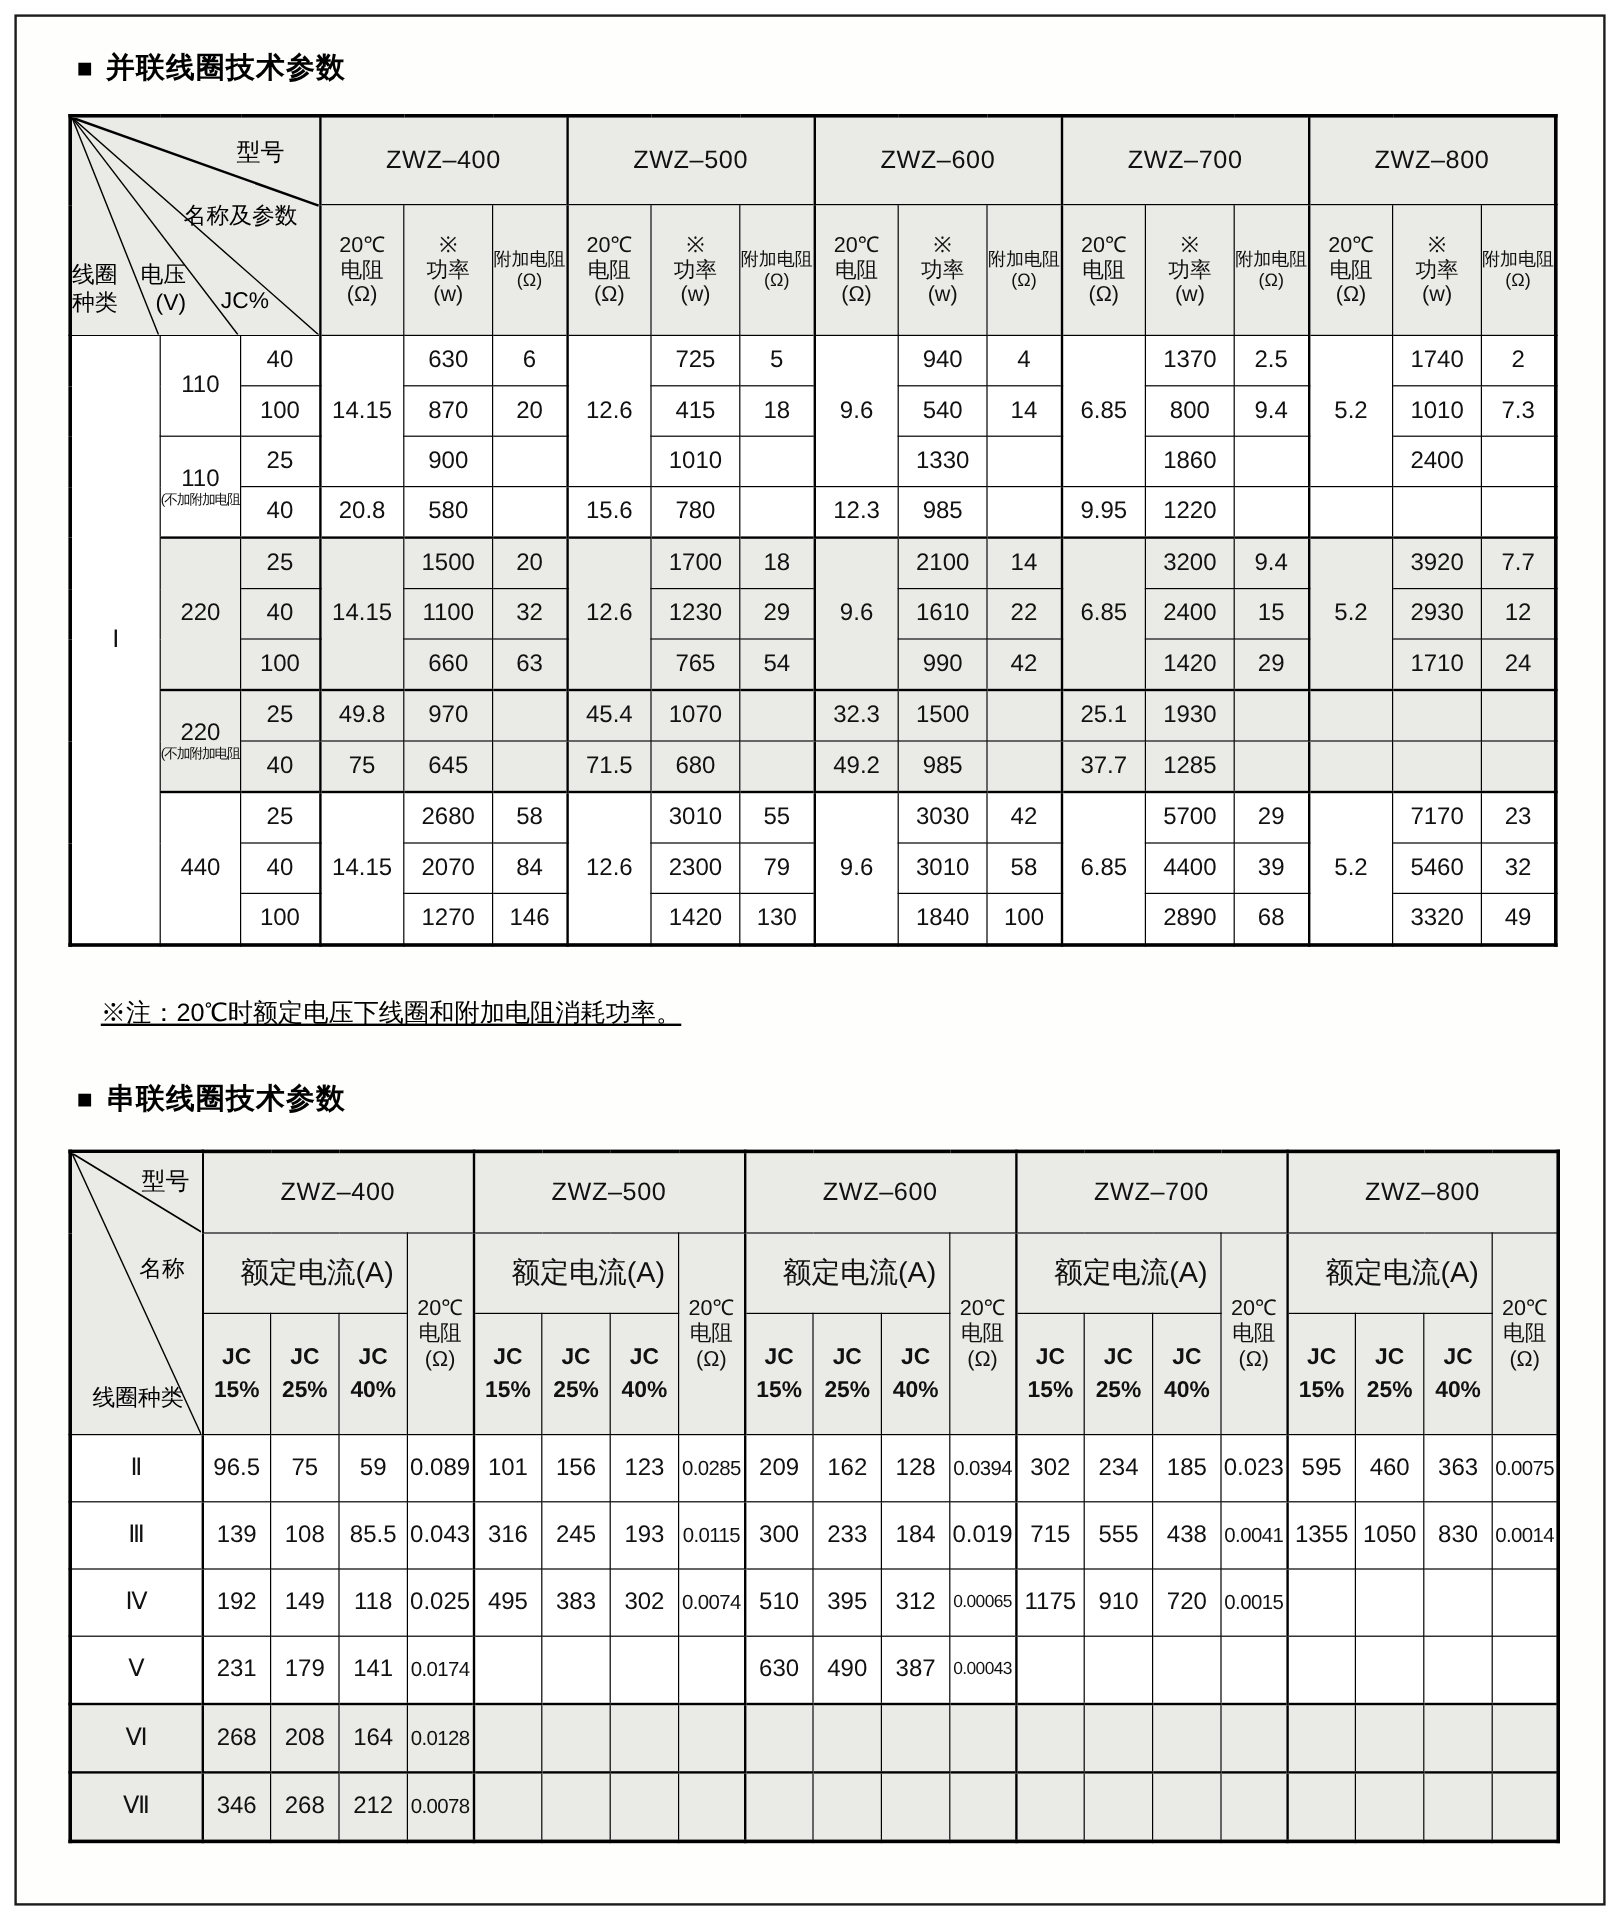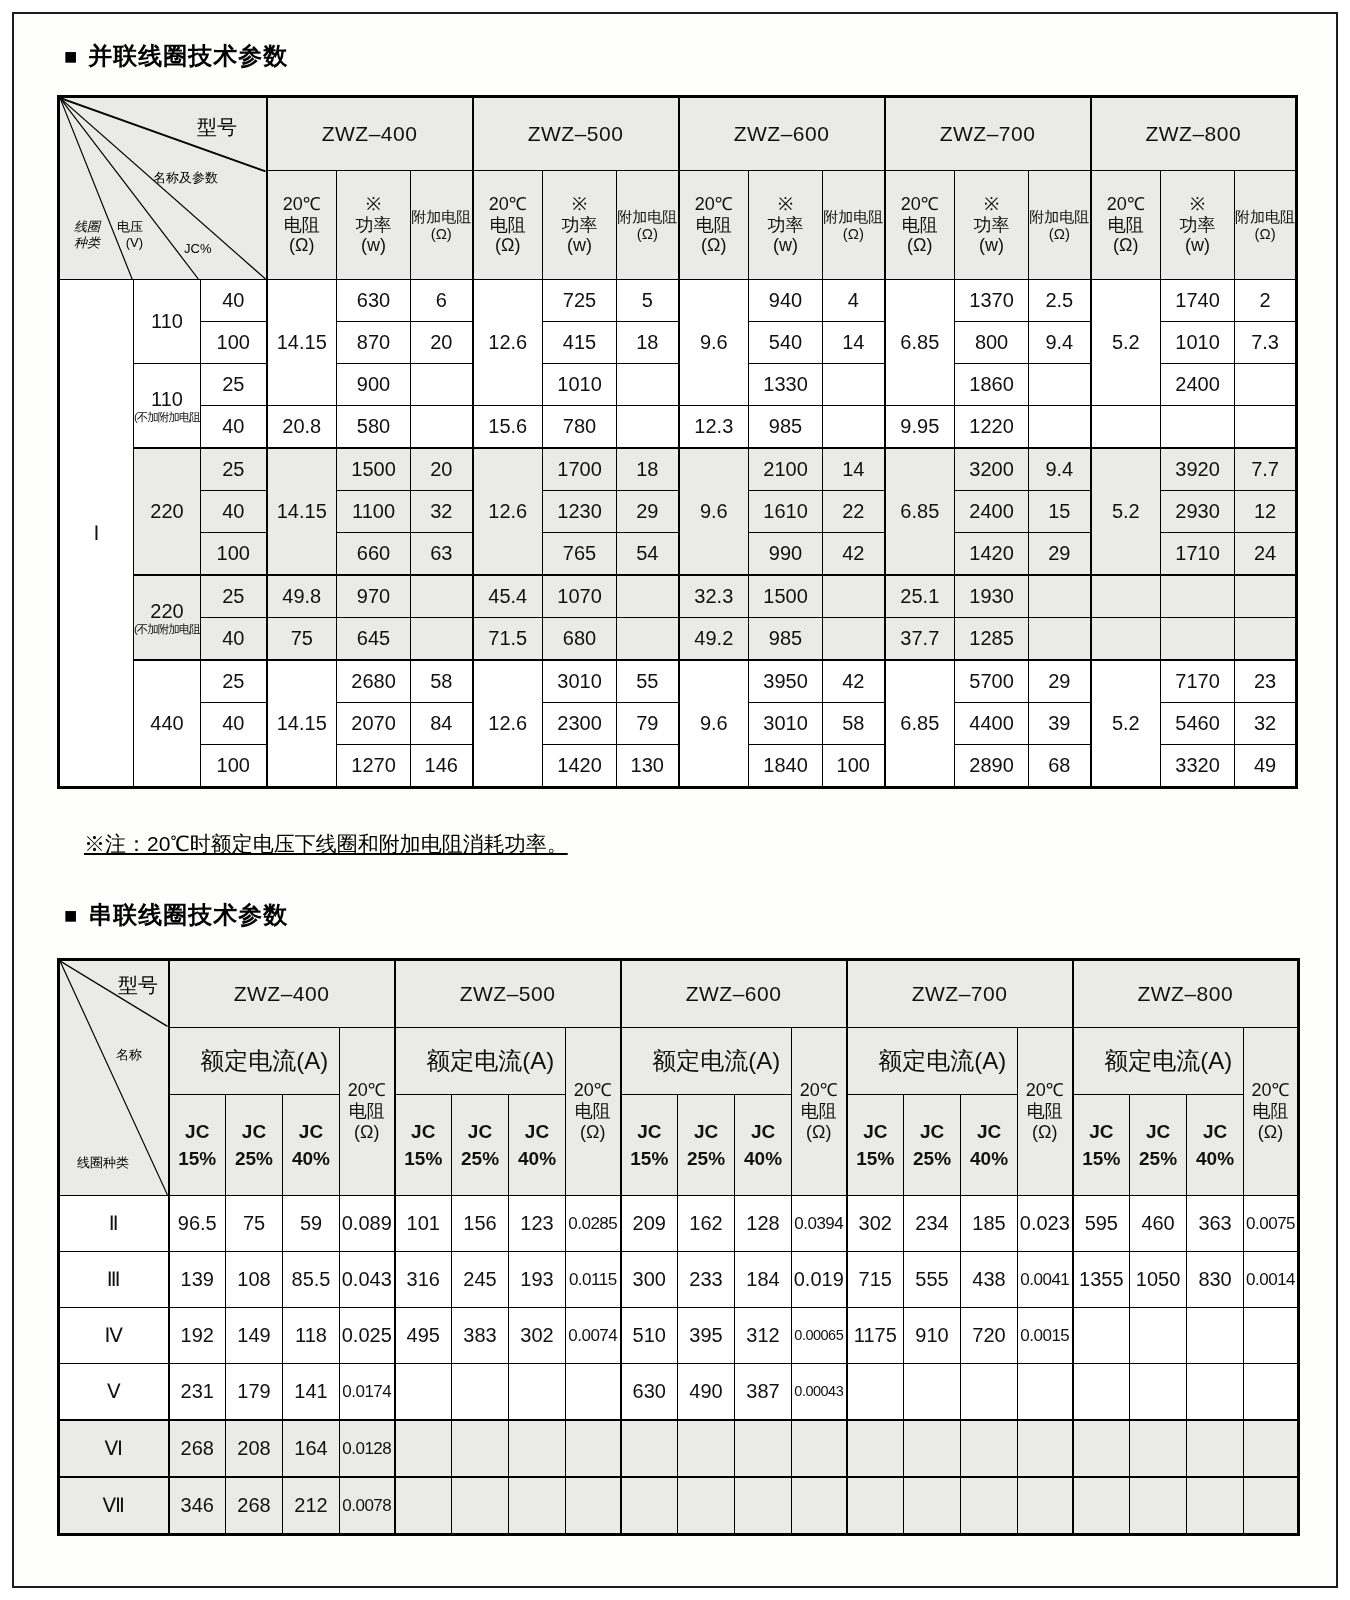--- a/index.html
+++ b/index.html
@@ -41,21 +41,21 @@
   th.h-cur{font-size:24px;padding-left:20px;}
   th.h-jc div{font-size:19px;margin:5px 0;font-weight:bold;}
   td.roman{font-size:22px;}
   .cellsub{font-size:11.5px;letter-spacing:-1px;line-height:1.05;white-space:nowrap;}
   .sz6{font-size:17px !important;letter-spacing:-0.5px;}
   .sz7{font-size:14.5px !important;letter-spacing:-0.5px;}
 
   
   th.corner{position:relative;padding:0;margin-top:36px;}
   th.corner svg{position:absolute;left:0;top:0;width:100%;height:100%;}
-  .cl{position:absolute;font-size:13px;line-height:1.2;color:#000;white-space:nowrap;font-weight:normal;}
+  .cl{position:absolute;font-size:19px;line-height:1.2;color:#000;white-space:nowrap;font-weight:normal;}
 </style>
 </head>
 <body>
 
 <div class="page-frame"></div>
 
 <div class="sec-title" style="left:64px;top:40px;">
   <span class="sq">■</span><span>并联线圈技术参数</span>
 </div>
 
@@ -85,21 +85,21 @@
       <tr class="r1">
         <th class="corner" id="t1corner" rowspan="2" colspan="3">
           <svg viewBox="0 0 208 180" preserveAspectRatio="none">
             <line x1="0" y1="0" x2="208" y2="73" stroke="#000" stroke-width="2"></line>
             <line x1="0" y1="0" x2="208" y2="180" stroke="#000" stroke-width="1.2"></line>
             <line x1="0" y1="0" x2="140" y2="180" stroke="#000" stroke-width="1.2"></line>
             <line x1="0" y1="0" x2="73" y2="180" stroke="#000" stroke-width="1.2"></line>
           </svg>
           <span class="cl" style="left:137px;top:17px;font-size:20px;">型号</span>
           <span class="cl" style="left:93px;top:72px;">名称及参数</span>
-          <span class="cl" style="left:14px;top:121px;text-align:left;font-style:italic;"><span>线圈</span><br><span>种类</span></span>
+          <span class="cl" style="left:0;top:121px;text-align:left;"><span>线圈</span><br><span>种类</span></span>
           <span class="cl" style="left:57px;top:121px;text-align:right;"><span>电压</span><br><span>(V)</span></span>
           <span class="cl" style="left:124px;top:143px;">JC%</span>
         </th>
       <th class="model-h gd" colspan="3">ZWZ–400</th>
           <th class="model-h gd" colspan="3">ZWZ–500</th>
           <th class="model-h gd" colspan="3">ZWZ–600</th>
           <th class="model-h gd" colspan="3">ZWZ–700</th>
           <th class="model-h gd" colspan="3">ZWZ–800</th>
         </tr>
       <tr class="r2" id="t1subhead">
@@ -332,21 +332,21 @@
         <tr class="thick">
           <td rowspan="3" class="">440</td>
           <td class="">25</td>
           <td class="gd" rowspan="3">14.15</td>
           <td class="">2680</td>
           <td class="">58</td>
           <td class="gd" rowspan="3">12.6</td>
           <td class="">3010</td>
           <td class="">55</td>
           <td class="gd" rowspan="3">9.6</td>
-          <td class="">3950</td>
+          <td class="">3030</td>
           <td class="">42</td>
           <td class="gd" rowspan="3">6.85</td>
           <td class="">5700</td>
           <td class="">29</td>
           <td class="gd" rowspan="3">5.2</td>
           <td class="">7170</td>
           <td class="">23</td>
         </tr>
         <tr>
           <td class="">40</td>

